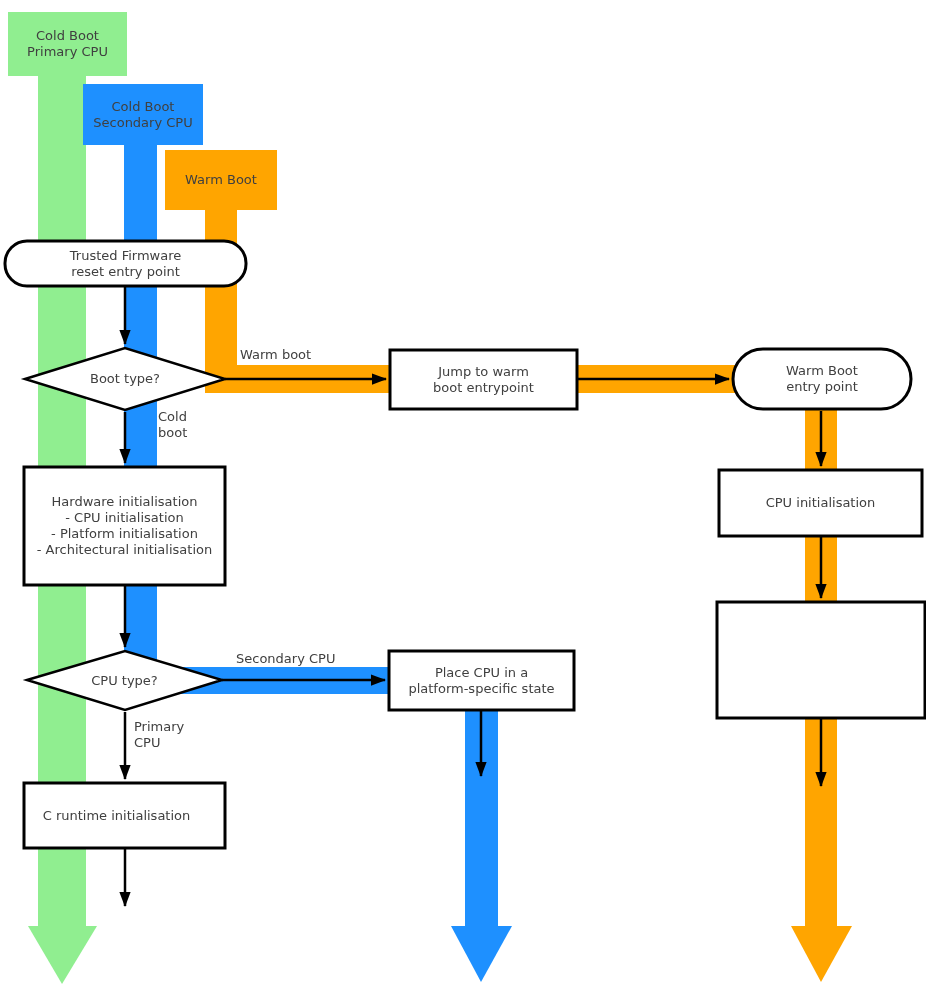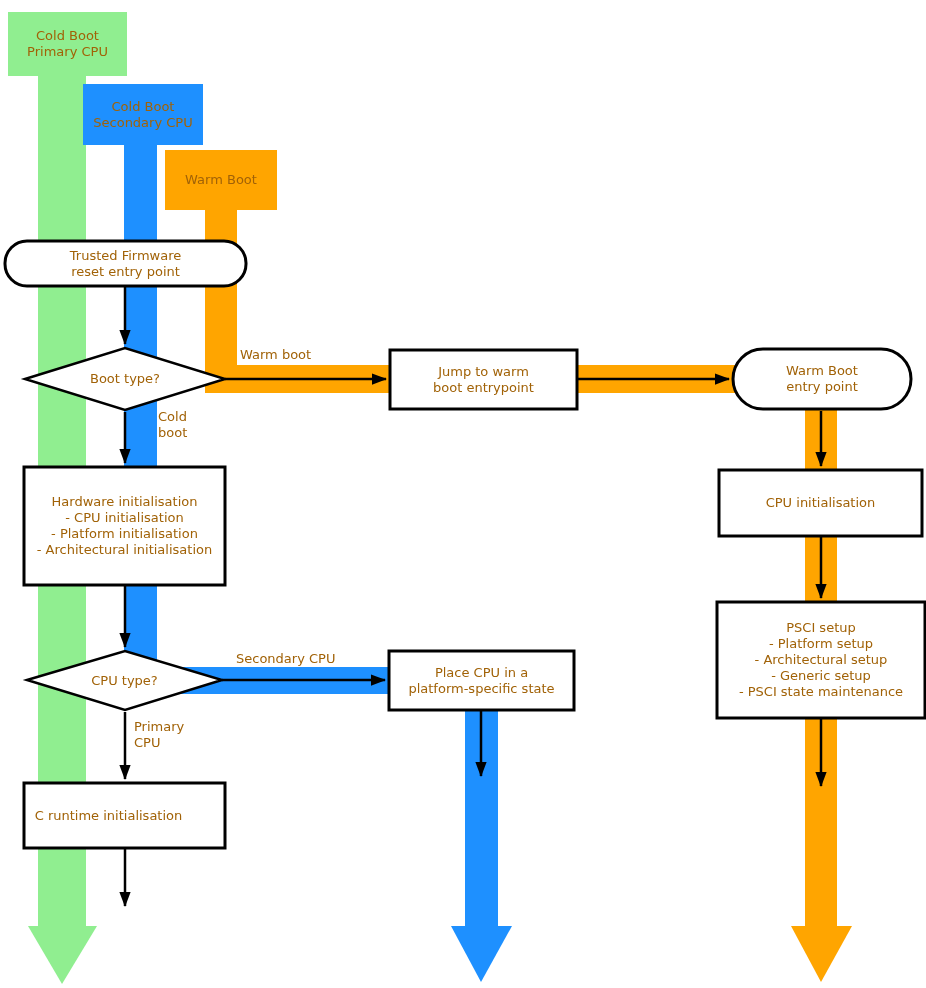--- a/index.html
+++ b/index.html
@@ -1,20 +1,20 @@
 <!DOCTYPE html>
 <html><head>
 <meta charset="utf-8">
 <style>
   html,body{margin:0;padding:0;background:#ffffff;}
   #stage{
     position:relative;
     width:926px;height:988px;
     font-family:"DejaVu Sans","Liberation Sans",sans-serif;
-    color:#a16207;
+    color:#404040;
     overflow:hidden;
   }
   #diagram-svg{position:absolute;left:0;top:0;}
   .lbl{
     position:absolute;
     display:flex;align-items:center;justify-content:center;
     text-align:center;
     white-space:pre-line;
     font-size:13px;line-height:1.22;
     pointer-events:none;
@@ -91,33 +91,28 @@
   <div class="lbl" style="left:165px;top:150px;width:112px;height:60px;">Warm Boot</div>
 
   <div class="lbl" style="left:5px;top:241px;width:241px;height:45px;border-radius:7px;">Trusted Firmware
 reset entry point</div>
   <div class="lbl" style="left:390px;top:350px;width:187px;height:59px;">Jump to warm
 boot entrypoint</div>
   <div class="lbl" style="left:25px;top:348px;width:200px;height:62px;">Boot type?</div>
   <div class="lbl" style="left:733px;top:349px;width:178px;height:60px;">Warm Boot
 entry point</div>
   <div class="lbl" style="left:719px;top:470px;width:203px;height:66px;border-radius:20px;">CPU initialisation</div>
-  <div class="lbl" style="left:717px;top:602px;width:208px;height:116px;">PSCI setup
-- Platform setup
-- Architectural setup
-- Generic setup
-- PSCI state maintenance</div>
   <div class="lbl" style="left:24px;top:467px;width:201px;height:118px;">Hardware initialisation
 - CPU initialisation
 - Platform initialisation
 - Architectural initialisation</div>
   <div class="lbl" style="left:27px;top:651px;width:195px;height:59px;">CPU type?</div>
   <div class="lbl" style="left:389px;top:651px;width:185px;height:59px;">Place CPU in a
 platform-specific state</div>
-  <div class="lbl" style="left:8px;top:783px;width:201px;height:65px;">C runtime initialisation</div>
+  <div class="lbl" style="left:16px;top:783px;width:201px;height:65px;">C runtime initialisation</div>
 
   <div class="edge-lbl" style="left:240px;top:347px;">Warm boot</div>
   <div class="edge-lbl" style="left:158px;top:409px;">Cold
 boot</div>
   <div class="edge-lbl" style="left:236px;top:651px;">Secondary CPU</div>
   <div class="edge-lbl" style="left:134px;top:719px;">Primary
 CPU</div>
 
 </div>
 

